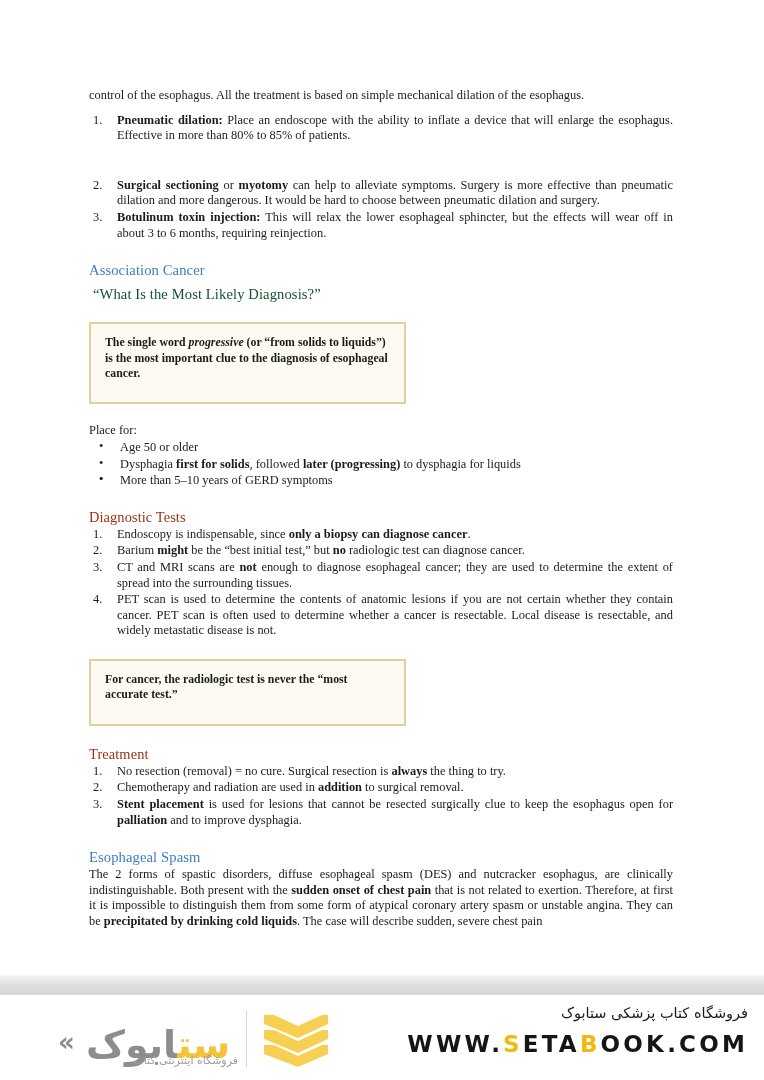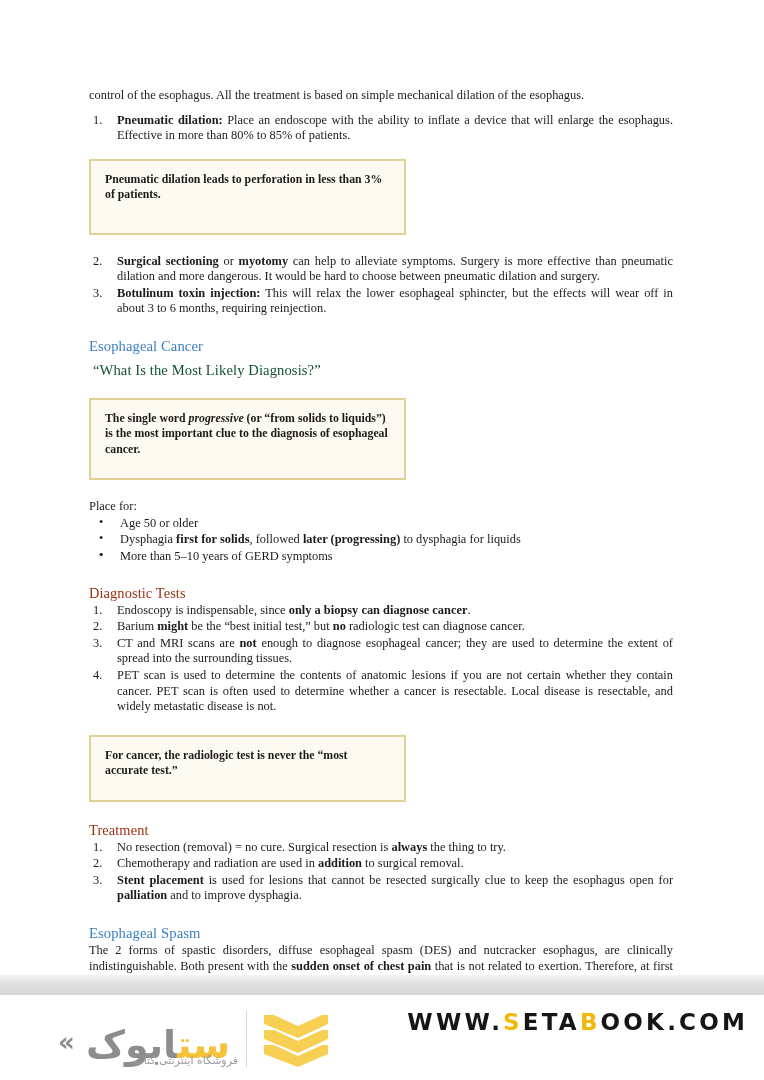--- a/index.html
+++ b/index.html
@@ -233,40 +233,37 @@
 
     <ol class="num-list">
       <li>
         <span class="marker">1.</span>
         <b>Pneumatic dilation:</b><span> Place an endoscope with the ability to inflate a device that will enlarge the esophagus. Effective in more than 80% to 85% of patients.</span>
       </li>
     </ol>
 
     <div class="spacer-md"></div>
 
-    <div class="callout tall">
-      <span class="inner-pad">Pneumatic dilation leads to perforation in less than 3% of patients.</span>
-    </div>
 
     <div class="spacer-lg"></div>
 
     <ol class="num-list">
       <li>
         <span class="marker">2.</span>
         <b>Surgical sectioning</b><span> or </span><b>myotomy</b><span> can help to alleviate symptoms. Surgery is more effective than pneumatic dilation and more dangerous. It would be hard to choose between pneumatic dilation and surgery.</span>
       </li>
       <li>
         <span class="marker">3.</span>
         <b>Botulinum toxin injection:</b><span> This will relax the lower esophageal sphincter, but the effects will wear off in about 3 to 6 months, requiring reinjection.</span>
       </li>
     </ol>
 
     <div class="spacer-lg"></div>
 
-    <h2 class="h-blue">Esophageal Cancer</h2>
+    <h2 class="h-blue">Association Cancer</h2>
     <h3 class="h-red">“What Is the Most Likely Diagnosis?”</h3>
 
     <div class="spacer-md"></div>
 
     <div class="callout tall2">
       <span>The single word </span><i>progressive</i><span> (or “from solids to liquids”) is the most important clue to the diagnosis of esophageal cancer.</span>
     </div>
 
     <div class="spacer-lg"></div>
 
@@ -352,16 +349,17 @@
     <div class="logo-sub">فروشگاه اینترنتی کتاب</div>
     <div class="logo-divider"></div>
     <svg class="chev-mark" viewBox="0 0 64 52" xmlns="http://www.w3.org/2000/svg">
       <polygon points="0,0 10,0 34,11 58,0 64,0 64,9 34,23 0,9" fill="#f7cf52"></polygon>
       <polygon points="0,15 10,15 34,26 58,15 64,15 64,24 34,38 0,24" fill="#f7cf52"></polygon>
       <polygon points="0,30 10,30 34,41 58,30 64,30 64,39 34,52 0,39" fill="#f7cf52"></polygon>
     </svg>
   </div>
 
   <div class="footer-right">
+    <div class="footer-fa">فروشگاه کتاب پزشکی ستابوک</div>
     <div class="footer-url"><span>WWW.</span><span class="gold">S</span><span>ETA</span><span class="gold">B</span><span>OOK.COM</span></div>
   </div>
 
 </div>
 
 </body></html>

